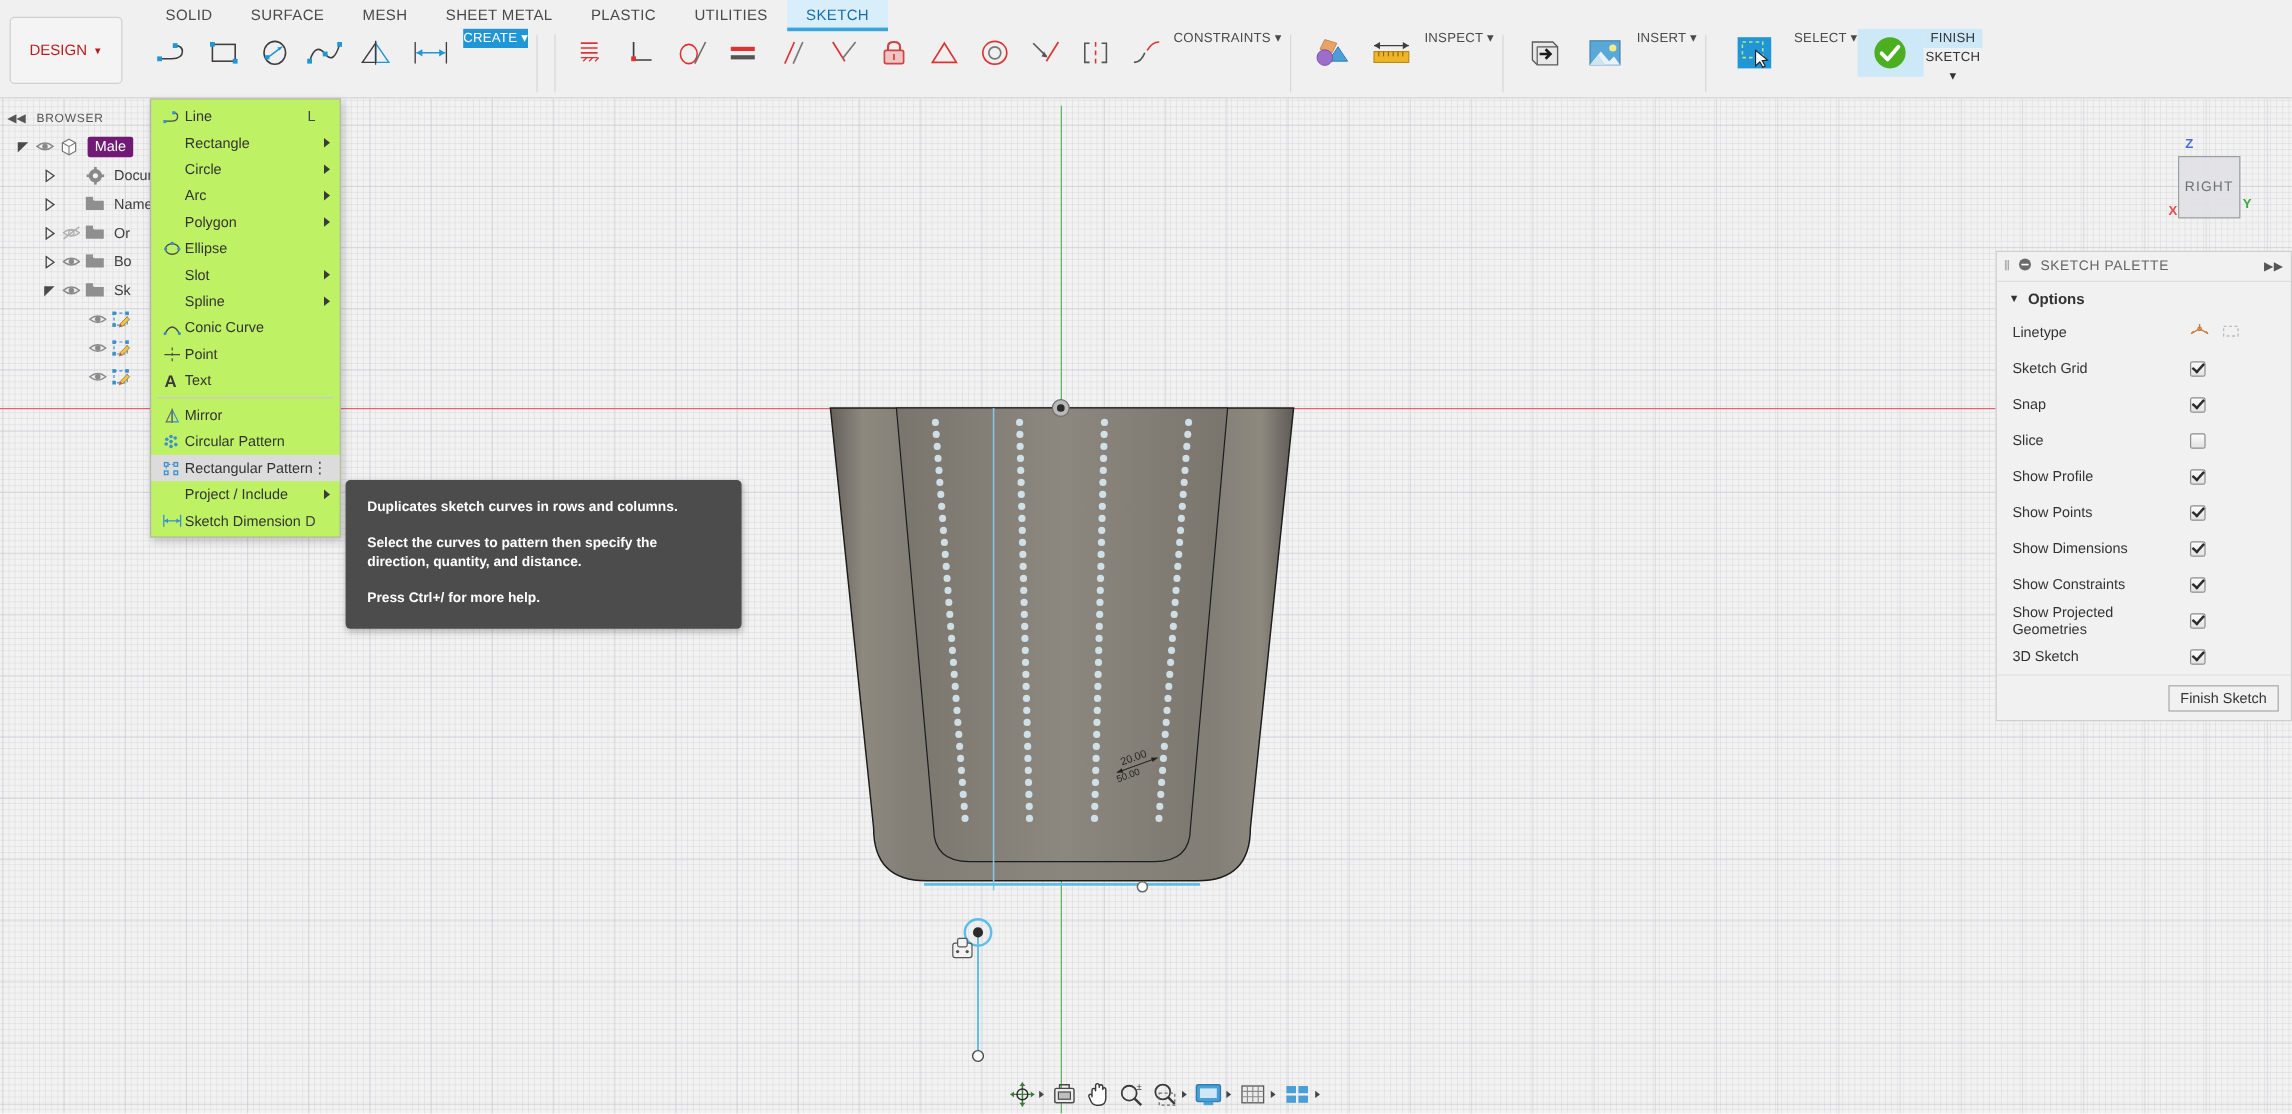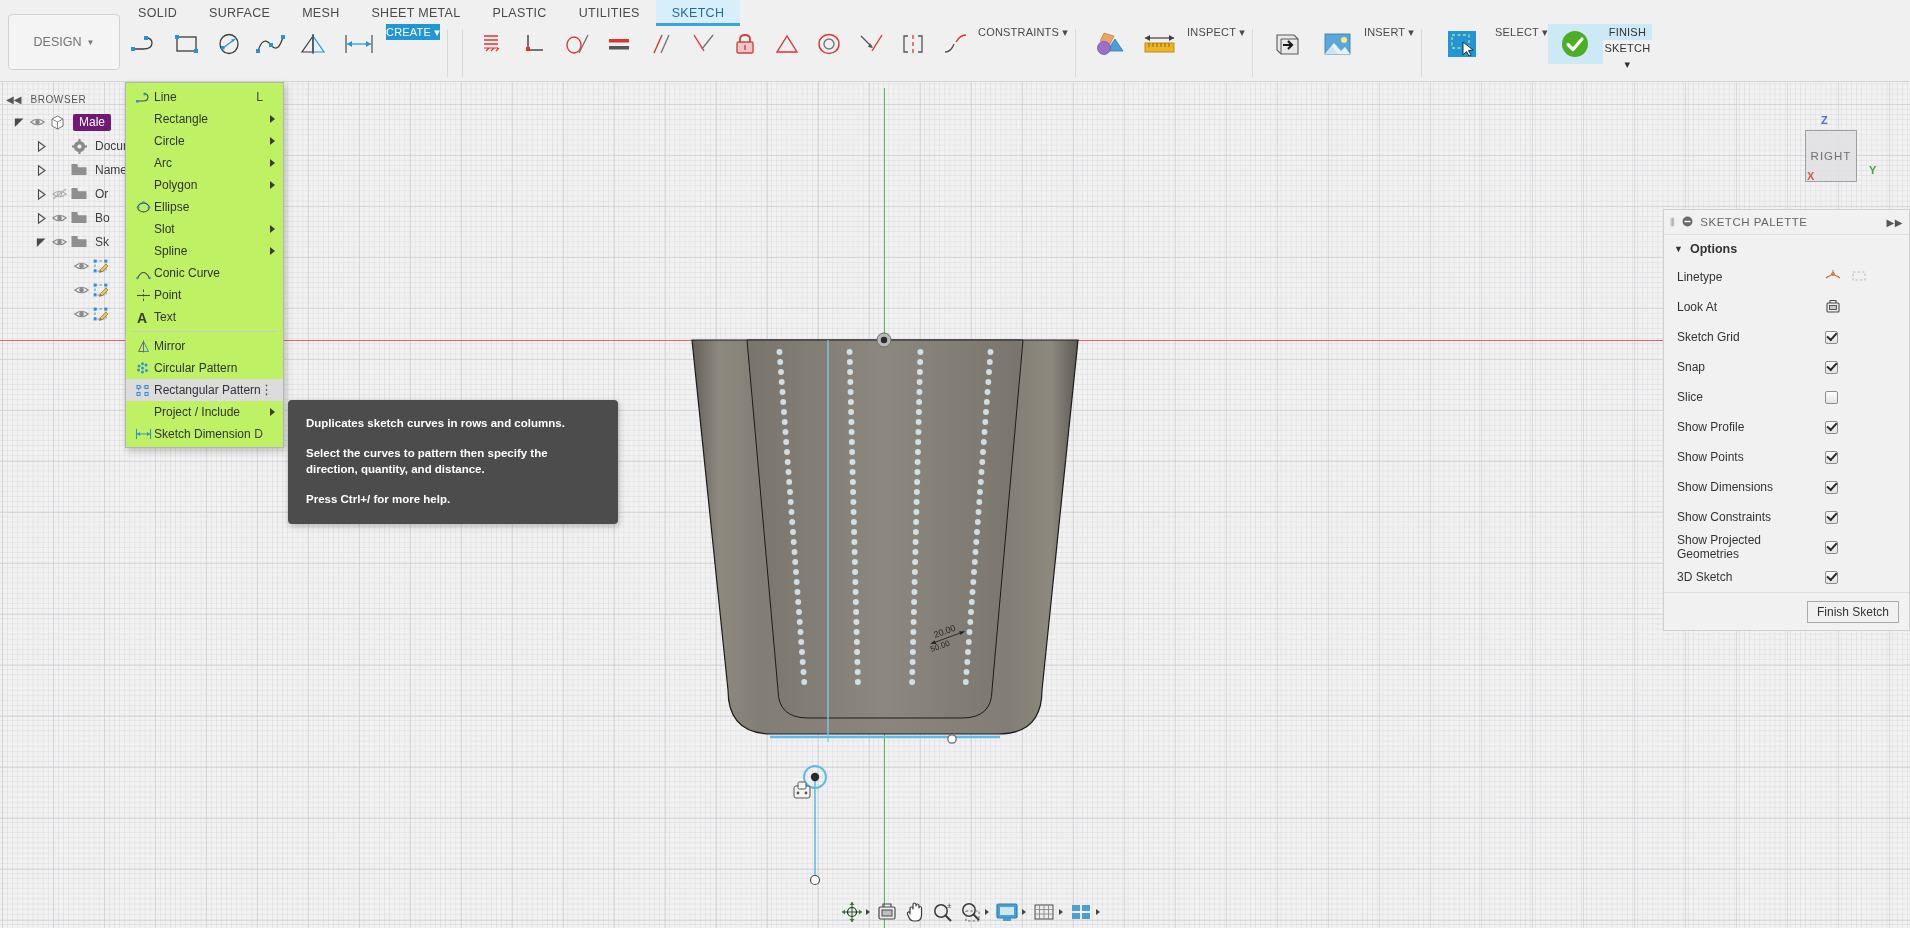--- a/index.html
+++ b/index.html
@@ -26,24 +26,24 @@
   #axis-x { position:absolute; left:0; top:340px; width:1910px; height:1px; background:#e8616b; }
   #axis-y { position:absolute; left:884px; top:88px; width:1px; height:840px; background:#5bb85b; }
 
   
   #ribbon {
     position:absolute; left:0; top:0; width:1910px; height:82px;
     background:#f0f0f0; border-bottom:1px solid #d5d5d5;
     z-index: 40;
   }
   #design-btn {
-    position:absolute; left:8px; top:14px; width:112px; height:56px;
+    position:absolute; left:8px; top:14px; width:94px; height:56px;
     border:1px solid #d0d0d0; border-radius:4px; background:#f4f4f4;
     display:flex; align-items:center; justify-content:center;
-    font-size:12.5px; color:#737373; cursor:pointer;
+    font-size:12.5px; color:#b91c1c; cursor:pointer;
   }
   .tabs { position:absolute; left:122px; top:0; height:26px; display:flex; }
   .tab {
     padding:4px 16px 5px; font-size:12.5px; color:#4a4a4a; cursor:pointer;
     letter-spacing:0.3px; line-height:18px;
   }
   .tab.active { background:#d9eefb; color:#1a6ea8; border-bottom:3px solid #38a3dc; }
 
   #toolstrip { position:absolute; left:122px; top:24px; height:58px; display:flex; align-items:flex-start; }
   .tgroup { position:relative; display:flex; flex-direction:row; height:56px; }
@@ -123,21 +123,21 @@
   }
   #pal-foot { border-top:1px solid #dedede; height:38px; display:flex; align-items:center; justify-content:flex-end; padding-right:10px; }
   #pal-finish {
     border:1px solid #a9a9a9; background:#f1f1f1; font-size:12px; padding:3px 9px;
     color:#333; cursor:pointer; font-family:"Liberation Sans",sans-serif;
   }
 
   
   #viewcube { position:absolute; left:1805px; top:118px; width:68px; height:68px; z-index:25; }
   #vc-face {
-    position:absolute; left:0; top:12px; width:52px; height:52px;
+    position:absolute; left:10px; top:12px; width:52px; height:52px;
     background:rgba(225,225,228,0.85); border:1px solid #9aa0a6;
     display:flex; align-items:center; justify-content:center;
     font-size:11.5px; color:#6b7075; letter-spacing:1px; cursor:pointer;
   }
   .vc-ax { position:absolute; font-size:11px; font-weight:bold; }
 
   
   #navbar {
     position:absolute; left:838px; top:898px; height:28px; display:flex; align-items:center;
     gap:0px; z-index:25;
@@ -1593,30 +1593,20 @@
               <path d="M1,9 L8,5 L15,9 M8,5 L8,1" fill="none" stroke="#c87a3a" stroke-width="1.1"></path>
               <circle cx="8" cy="5" r="1.5" fill="none" stroke="#c87a3a" stroke-width="1"></circle>
               <path d="M1,9 l2,-2 M15,9 l-2,-2 M8,1 l0,0" stroke="#c87a3a" stroke-width="1"></path>
             </svg></span>
           <span><svg width="16" height="14" viewBox="0 0 16 14">
               <rect x="2" y="3" width="12" height="8" fill="none" stroke="#bdbdbd" stroke-width="1.1" stroke-dasharray="2.5 2"></rect>
             </svg></span>
         </span>
       </div>
       <div class="pal-row">
-        <span class="pal-lb">Look At</span>
-        <span class="pal-ctl">
-          <span><svg width="16" height="14" viewBox="0 0 16 14">
-              <rect x="2" y="4" width="12" height="9" rx="1" fill="#ececec" stroke="#4a4a4a" stroke-width="1.1"></rect>
-              <rect x="4.5" y="6.5" width="7" height="4" fill="#c4c4c4" stroke="#4a4a4a" stroke-width="0.9"></rect>
-              <path d="M5,4 L5,1.5 L11,1.5 L11,4" fill="none" stroke="#4a4a4a" stroke-width="1.1"></path>
-            </svg></span>
-        </span>
-      </div>
-      <div class="pal-row">
         <span class="pal-lb">Sketch Grid</span>
         <span class="pal-ctl">
           <span class="cb on"></span>
         </span>
       </div>
       <div class="pal-row">
         <span class="pal-lb">Snap</span>
         <span class="pal-ctl">
           <span class="cb on"></span>
         </span>

